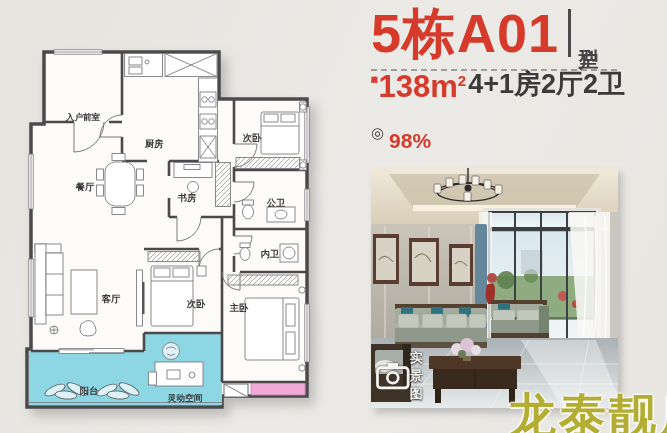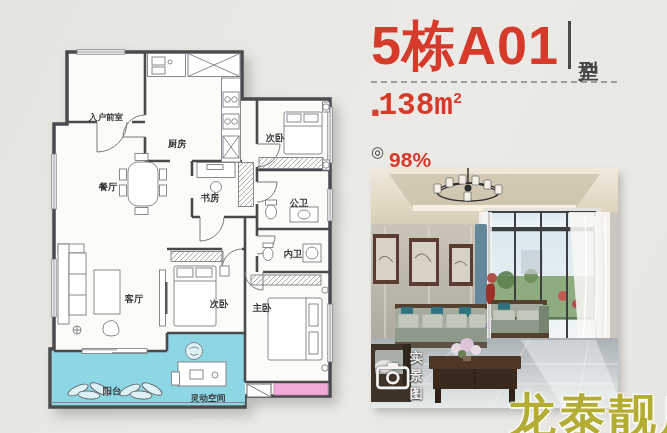--- a/index.html
+++ b/index.html
@@ -3,31 +3,31 @@
 <meta charset="utf-8">
 <style>
   html,body{margin:0;padding:0;}
   body{
     width:667px;height:433px;overflow:hidden;position:relative;
     background:linear-gradient(115deg,#e6e4df 0%,#eceae6 55%,#e8e6e1 100%);
     font-family:"Liberation Sans","DejaVu Sans",sans-serif;
   }
   .stage{position:absolute;inset:0;}
   
-  .plan{position:absolute;left:42px;top:4px;width:335px;height:415px;text-align:right;}
+  .plan{position:absolute;left:19px;top:4px;width:335px;height:415px;text-align:right;}
   .plan svg{width:100%;height:100%;filter:drop-shadow(6px 7px 6px rgba(110,110,108,.38));}
   .plan text{font-family:"Liberation Sans","DejaVu Sans",sans-serif;font-weight:700;fill:#38383a;}
   
   .right-col{position:absolute;left:371px;top:0;width:247px;height:433px;}
-  .title-row{display:flex;align-items:center;margin-top:18px;}
+  .title-row{display:flex;align-items:center;margin-top:6px;}
   .title-main{font-size:54px;line-height:1;font-weight:700;color:var(--accent-red);letter-spacing:1px;white-space:nowrap;}
   .title-divider{width:3px;height:48px;background:#4a4a4a;margin:0 8px 0 9px;flex:0 0 auto;}
   .title-tag{writing-mode:vertical-rl;text-orientation:upright;font-size:20px;font-weight:700;color:#454545;line-height:1;letter-spacing:1px;}
   .dashed-rule{border:0;border-top:2px dashed #9d9d99;margin:9px 0 0 0;width:246px;}
-  .spec-row{display:flex;align-items:center;margin-top:7px;font-family:Liberation Mono, monospace;}
+  .spec-row{display:flex;align-items:flex-start;}
   .area-prefix{writing-mode:vertical-rl;text-orientation:upright;font-size:6.5px;font-weight:700;color:var(--accent-red);line-height:1;margin:0 1px 3px 0;letter-spacing:0;}
   .area-value{font-size:31px;font-weight:700;color:var(--accent-red);line-height:1;}
   .area-value sup{font-size:15px;}
   .layout-text{font-size:27px;font-weight:700;color:var(--ink);line-height:1;margin-left:2px;white-space:nowrap;}
   .feature-row{display:flex;align-items:center;margin-top:11px;font-weight:700;color:var(--ink);}
   .feature-icon{font-size:15px;margin-right:4px;}
   .feature-text{font-size:19px;letter-spacing:0.5px;white-space:nowrap;}
   .feature-highlight{font-size:21px;color:var(--accent-red);margin-left:1px;margin-top:16px;}
   
   .photo{position:absolute;left:0;top:168px;width:247px;height:240px;box-shadow:4px 5px 7px rgba(110,110,108,.35);background:#bbb;}
@@ -226,20 +226,21 @@
       <div class="title-main">5栋A01</div>
       <div class="title-divider"></div>
       <div class="title-tag">户型</div>
     </div>
 
     <hr class="dashed-rule">
 
     <div class="spec-row">
       <div class="area-prefix">建面约</div>
       <div class="area-value"><span>138m</span><sup>2</sup></div>
+      <div class="layout-text">4+1房2厅2卫</div>
     </div>
 
     <div class="feature-row">
       <span class="feature-icon">◎</span>
       <span class="feature-highlight">98%</span>
     </div>
 
     <div class="photo">
       <svg viewBox="0 0 247 240" preserveAspectRatio="none">
         <defs>

